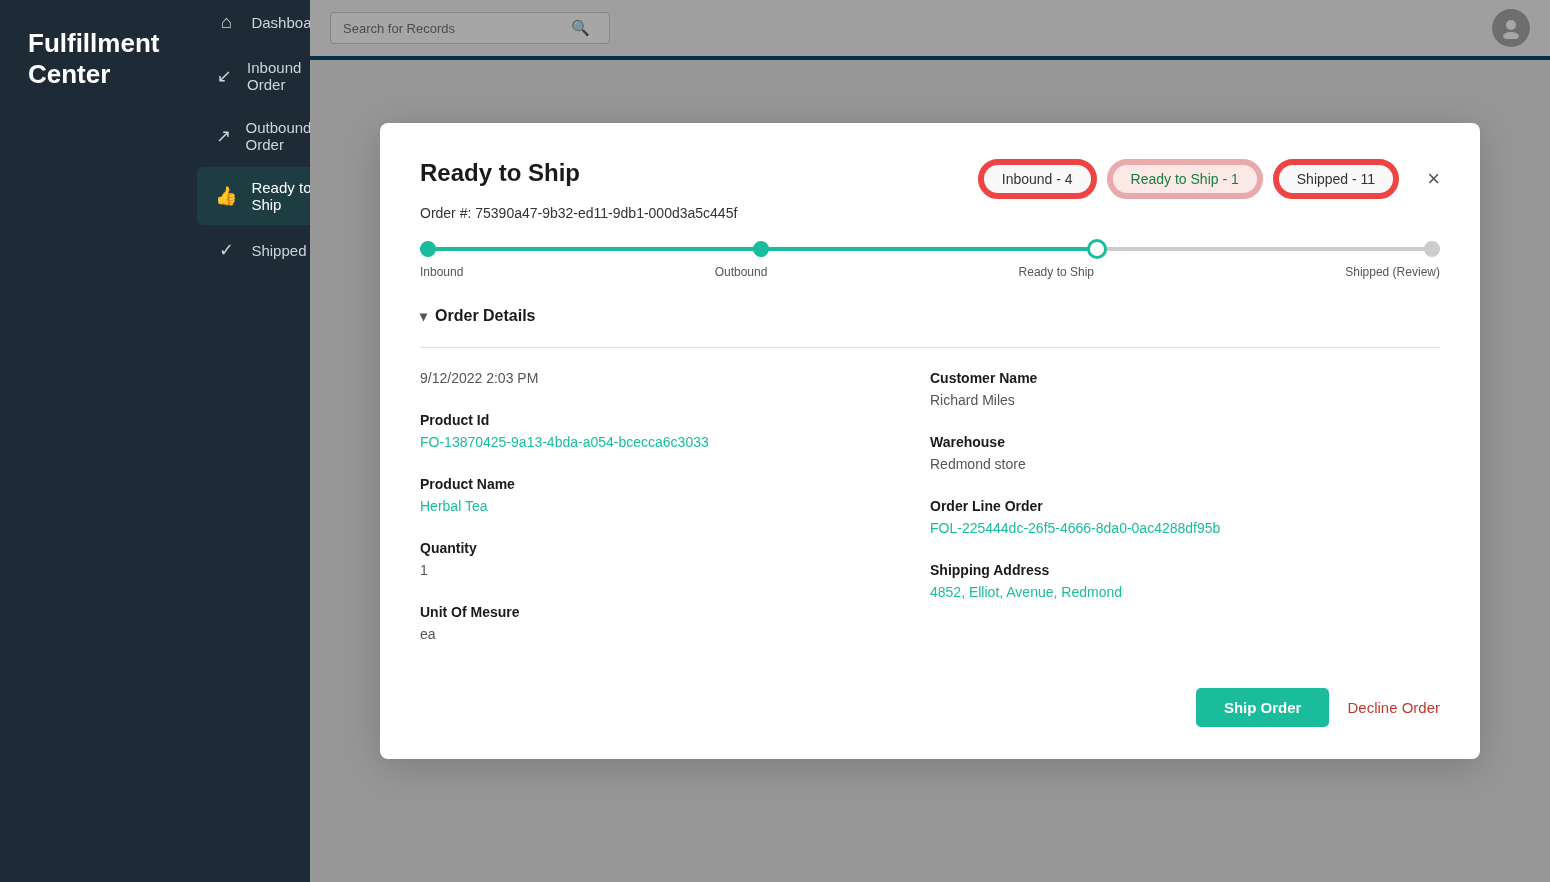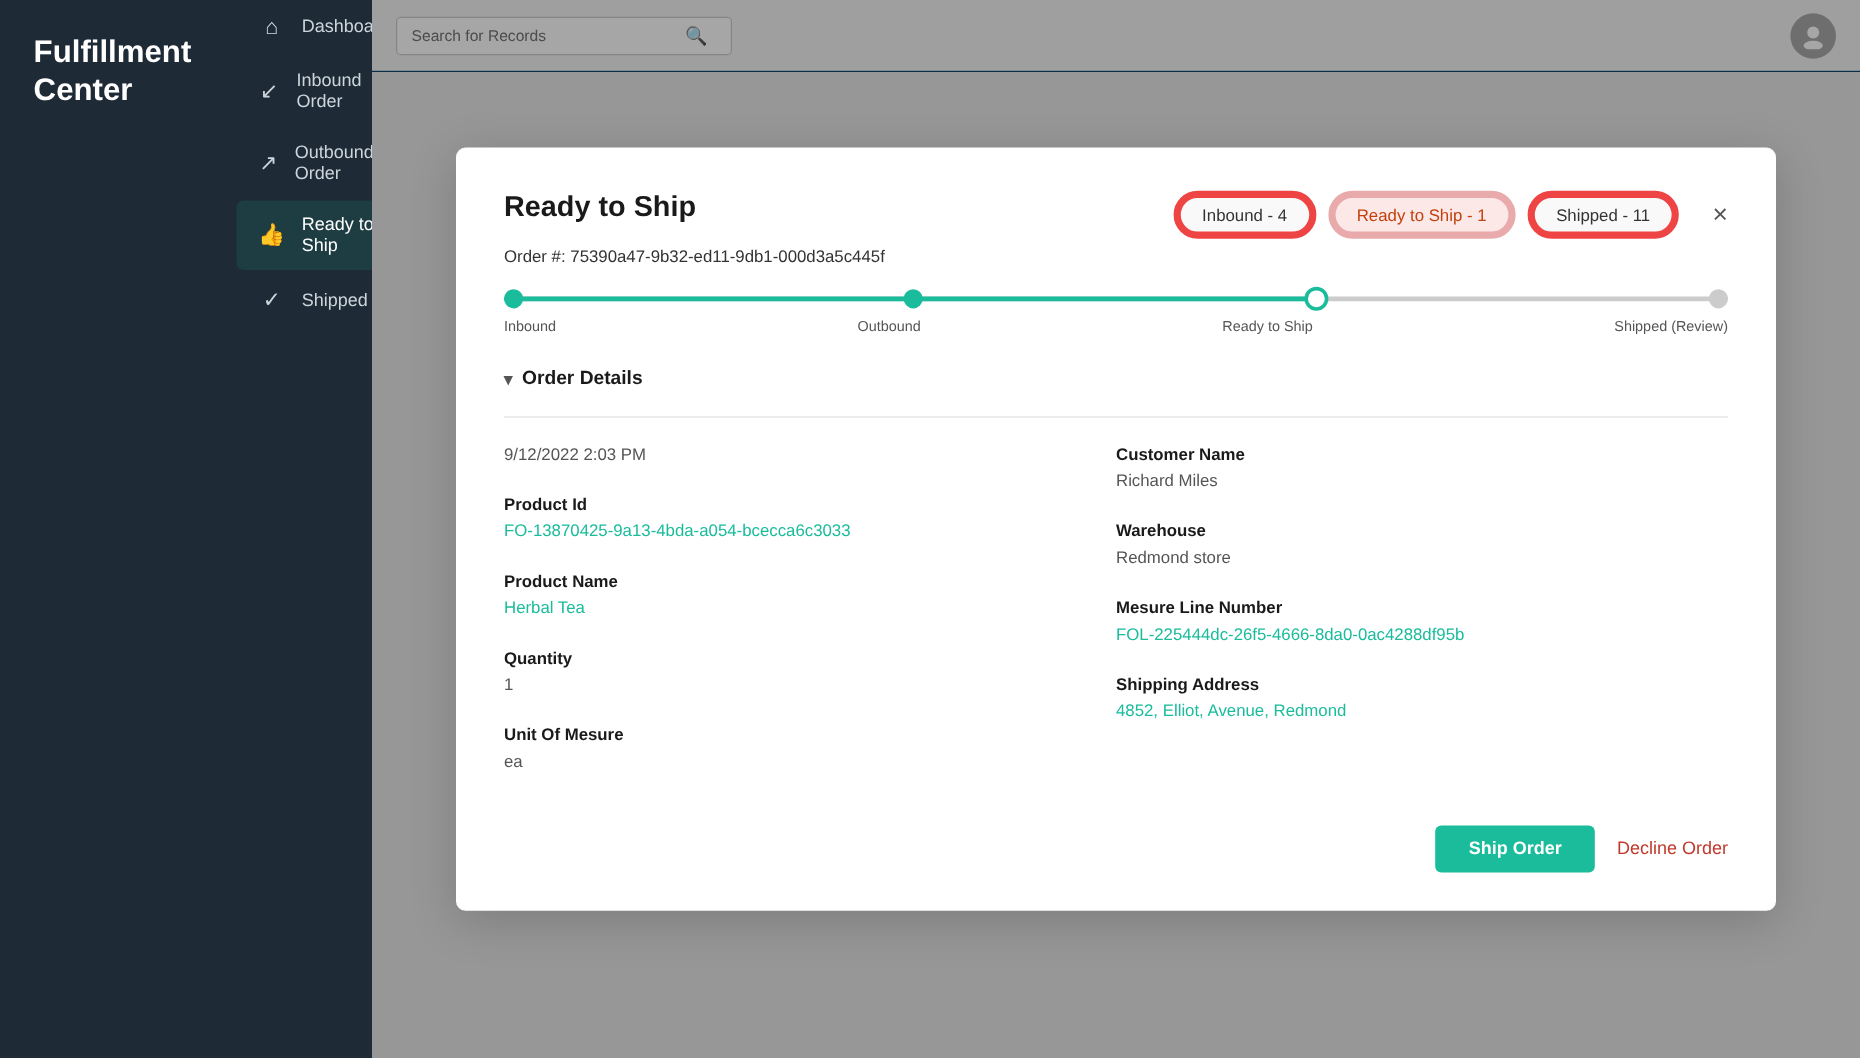--- a/index.html
+++ b/index.html
@@ -37,21 +37,21 @@
       flex: 1;
       background: #e8e8e8;
       position: relative;
       display: flex;
       flex-direction: column;
     }
 
     
     .header {
       background: #f5f5f5;
-      border-bottom: 1px solid #0c4a6e;
+      border-bottom: 4px solid #0c4a6e;
       height: 60px;
       display: flex;
       align-items: center;
       padding: 0 20px;
       justify-content: space-between;
     }
     .search-bar {
       display: flex; align-items: center;
       background: #fff; border: 1px solid #ccc; border-radius: 4px;
       padding: 6px 12px; gap: 8px; width: 280px;
@@ -92,21 +92,21 @@
     .modal-title {
       font-size: 24px; font-weight: 700; color: #1a1a1a;
     }
     .modal-badges {
       display: flex; gap: 10px; align-items: center;
     }
     .badge {
       padding: 6px 18px; border-radius: 20px; font-size: 14px; font-weight: 500; border: 6px solid #ef4444; background: #f9f9f9; color: #333;
     }
     .badge.active-badge {
-      background: #fde8e8; border-color: #e8aaaa; color: #c2410c;
+      background: #fde8e8; border-color: #e8aaaa; color: #15803d;
     }
     .close-btn {
       background: none; border: none; cursor: pointer; font-size: 22px; color: #555; margin-left: 18px; line-height: 1;
     }
     .order-number {
       font-size: 14px; color: #333; margin-bottom: 22px;
     }
 
     
     .progress-section { margin-bottom: 28px; }
@@ -286,21 +286,21 @@
         <div>
           <div class="detail-field">
             <div class="detail-label">Customer Name</div>
             <div class="detail-value">Richard Miles</div>
           </div>
           <div class="detail-field">
             <div class="detail-label">Warehouse</div>
             <div class="detail-value">Redmond store</div>
           </div>
           <div class="detail-field">
-            <div class="detail-label">Mesure Line Number</div>
+            <div class="detail-label">Order Line Order</div>
             <div class="detail-value link">FOL-225444dc-26f5-4666-8da0-0ac4288df95b</div>
           </div>
           <div class="detail-field">
             <div class="detail-label">Shipping Address</div>
             <div class="detail-value link">4852, Elliot, Avenue, Redmond</div>
           </div>
         </div>
       </div>
 
       <div class="modal-footer">

